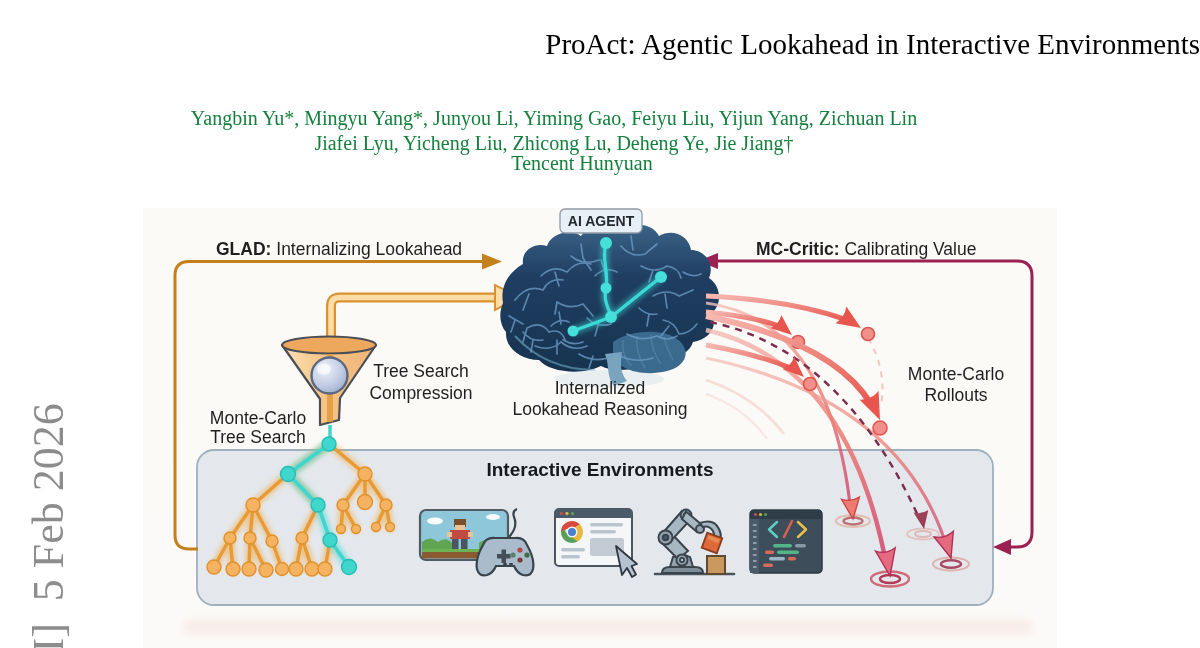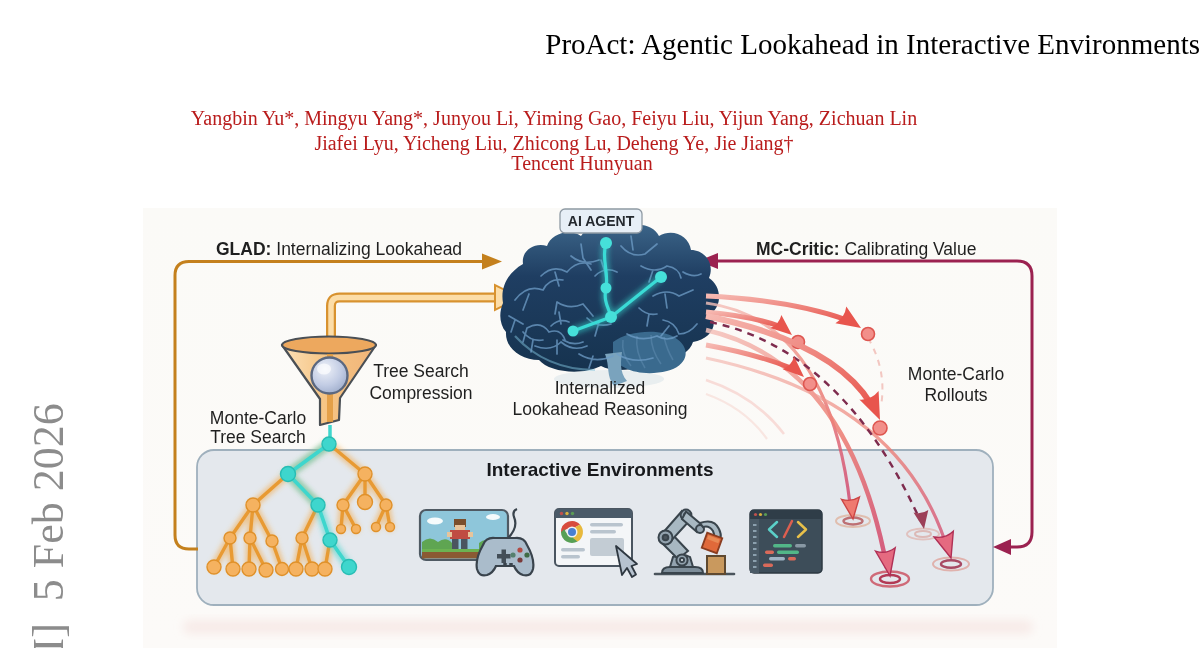--- a/index.html
+++ b/index.html
@@ -1,21 +1,21 @@
 <!DOCTYPE html>
 <html><head>
 <meta charset="utf-8">
 <style>
   html,body{margin:0;padding:0;}
   body{width:1200px;height:648px;overflow:hidden;background:#ffffff;position:relative;
        font-family:"Liberation Sans",sans-serif;}
   #title{position:absolute;left:0;top:30px;width:1200px;text-align:right;line-height:29px;
          font-family:"Liberation Serif",serif;font-weight:normal;font-size:29px;color:#000;}
   .auth{position:absolute;left:0;width:1108px;text-align:center;
-        font-family:"Liberation Serif",serif;color:#b91c1c;}
+        font-family:"Liberation Serif",serif;color:#15803d;}
   #a1{top:108px;font-size:20px;line-height:20px;}
   #a2{top:132.5px;font-size:20px;line-height:20px;}
   #a3{top:153px;font-size:20px;line-height:20px;margin-left:28px;}
   #arxiv{position:absolute;left:23px;top:1134px;transform-origin:0 0;
          transform:rotate(-90deg);white-space:nowrap;
          font-family:"Liberation Serif",serif;font-size:44px;color:#8c8c8c;}
   #fig{position:absolute;left:143px;top:208px;}
 </style>
 </head>
 <body>

